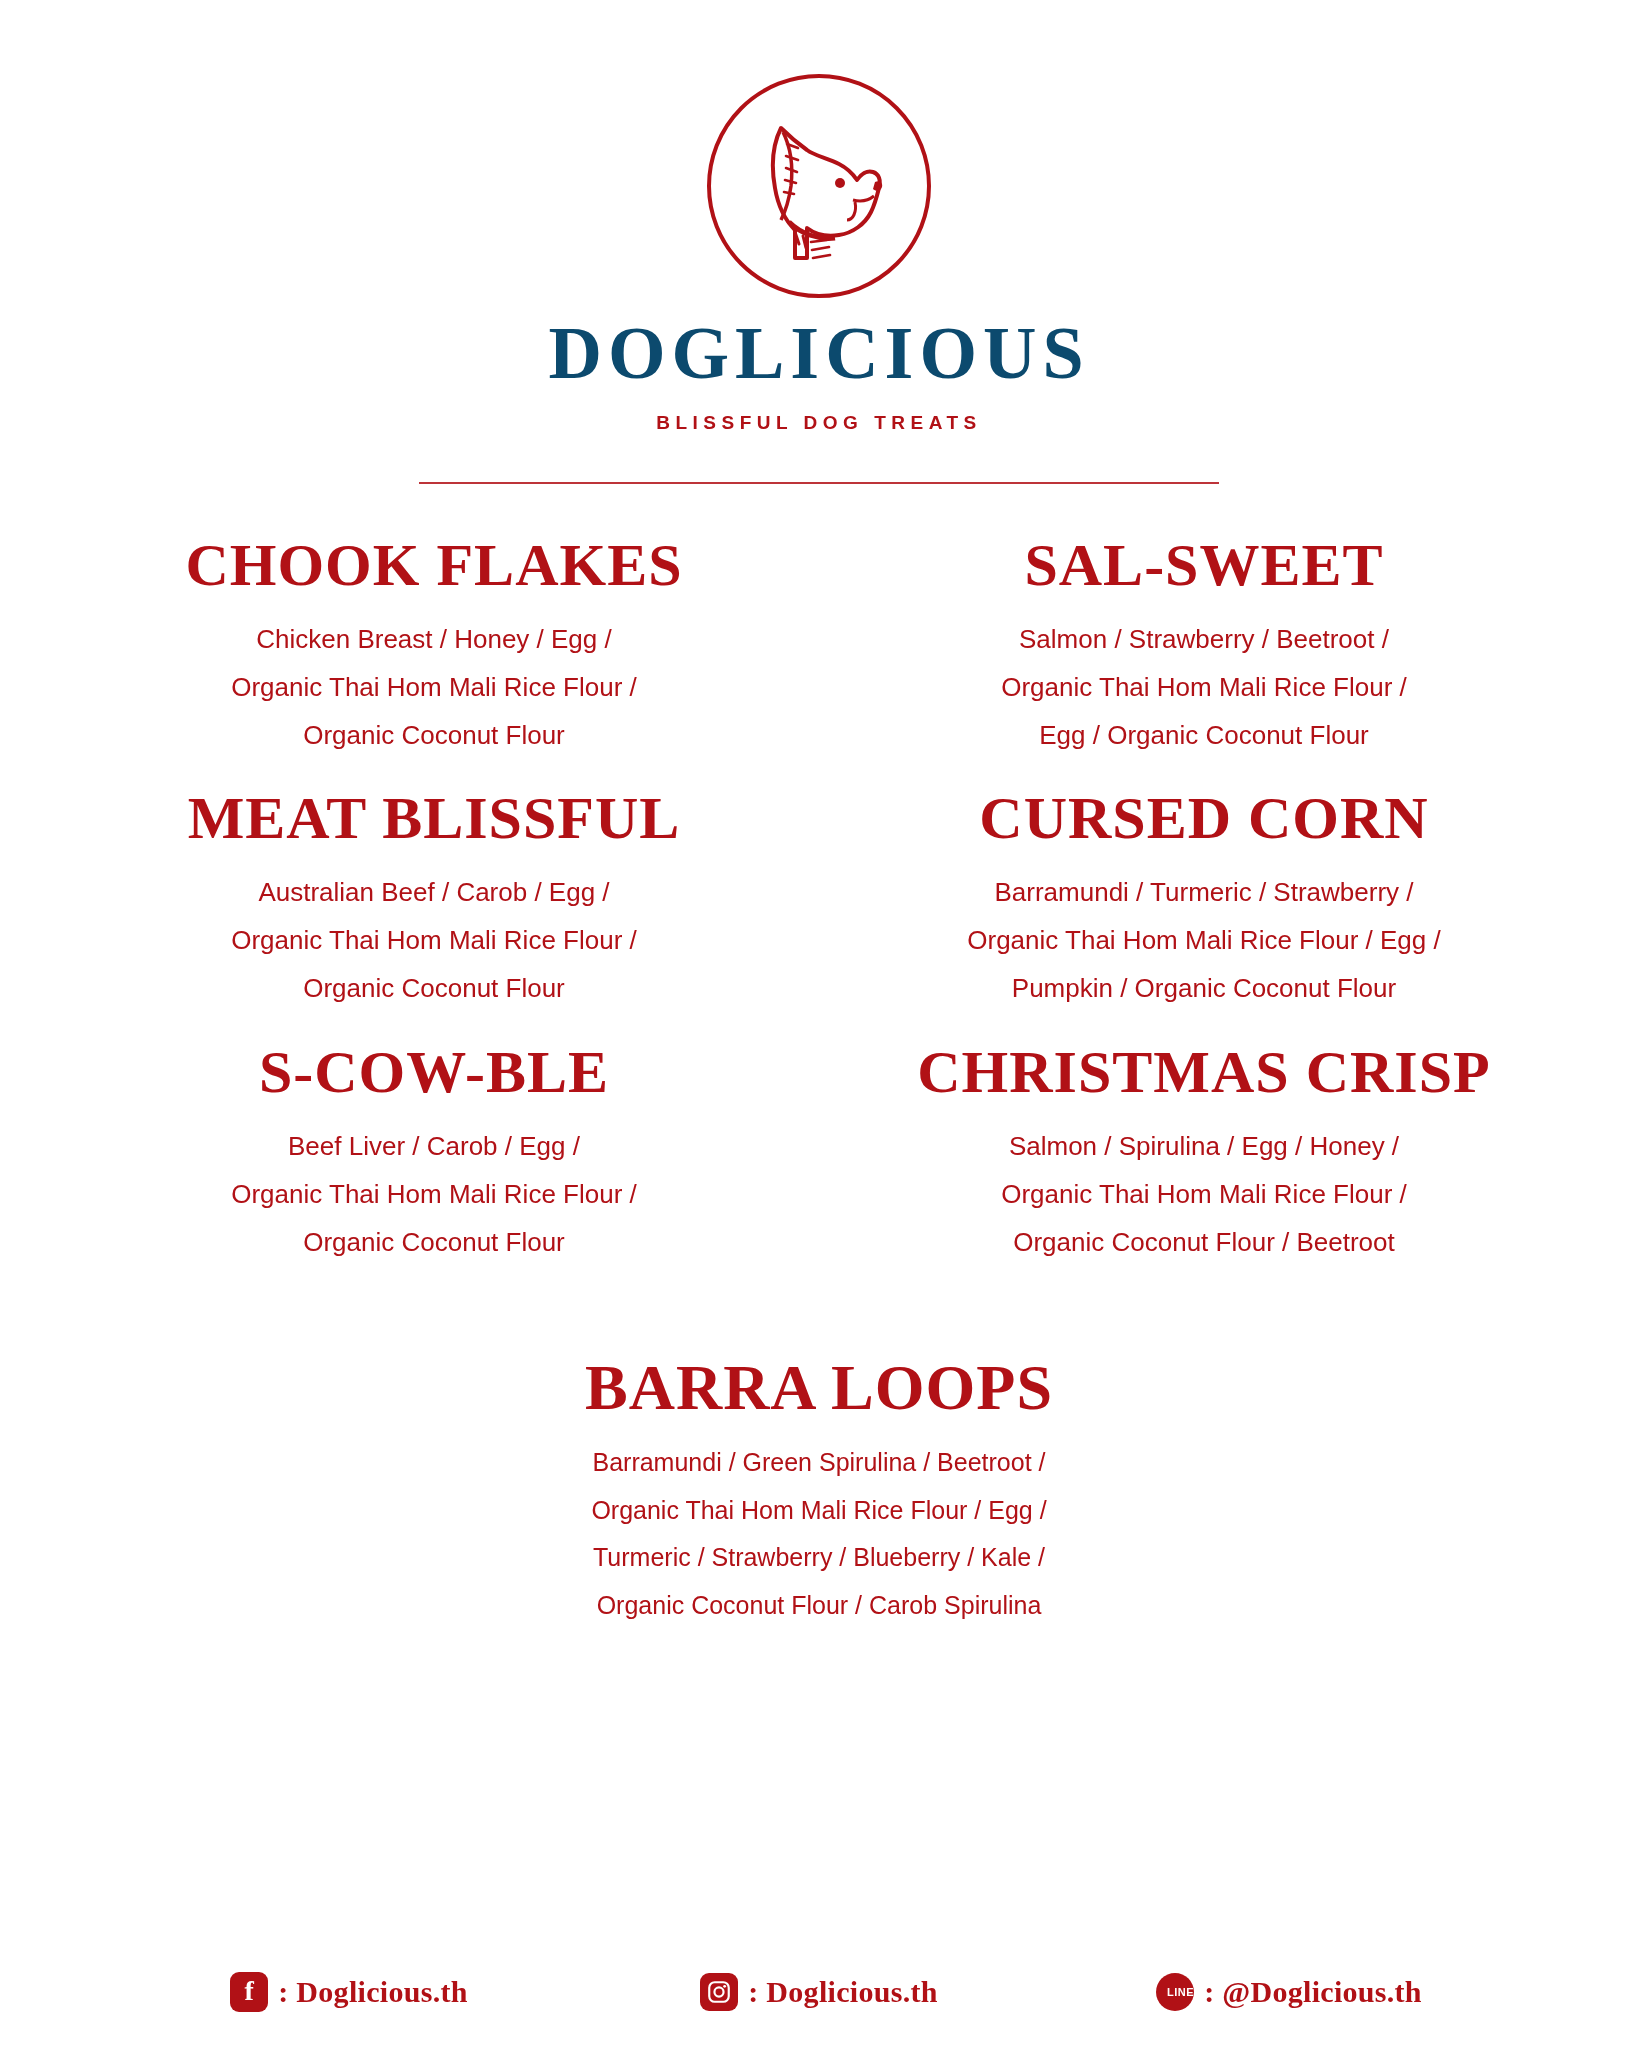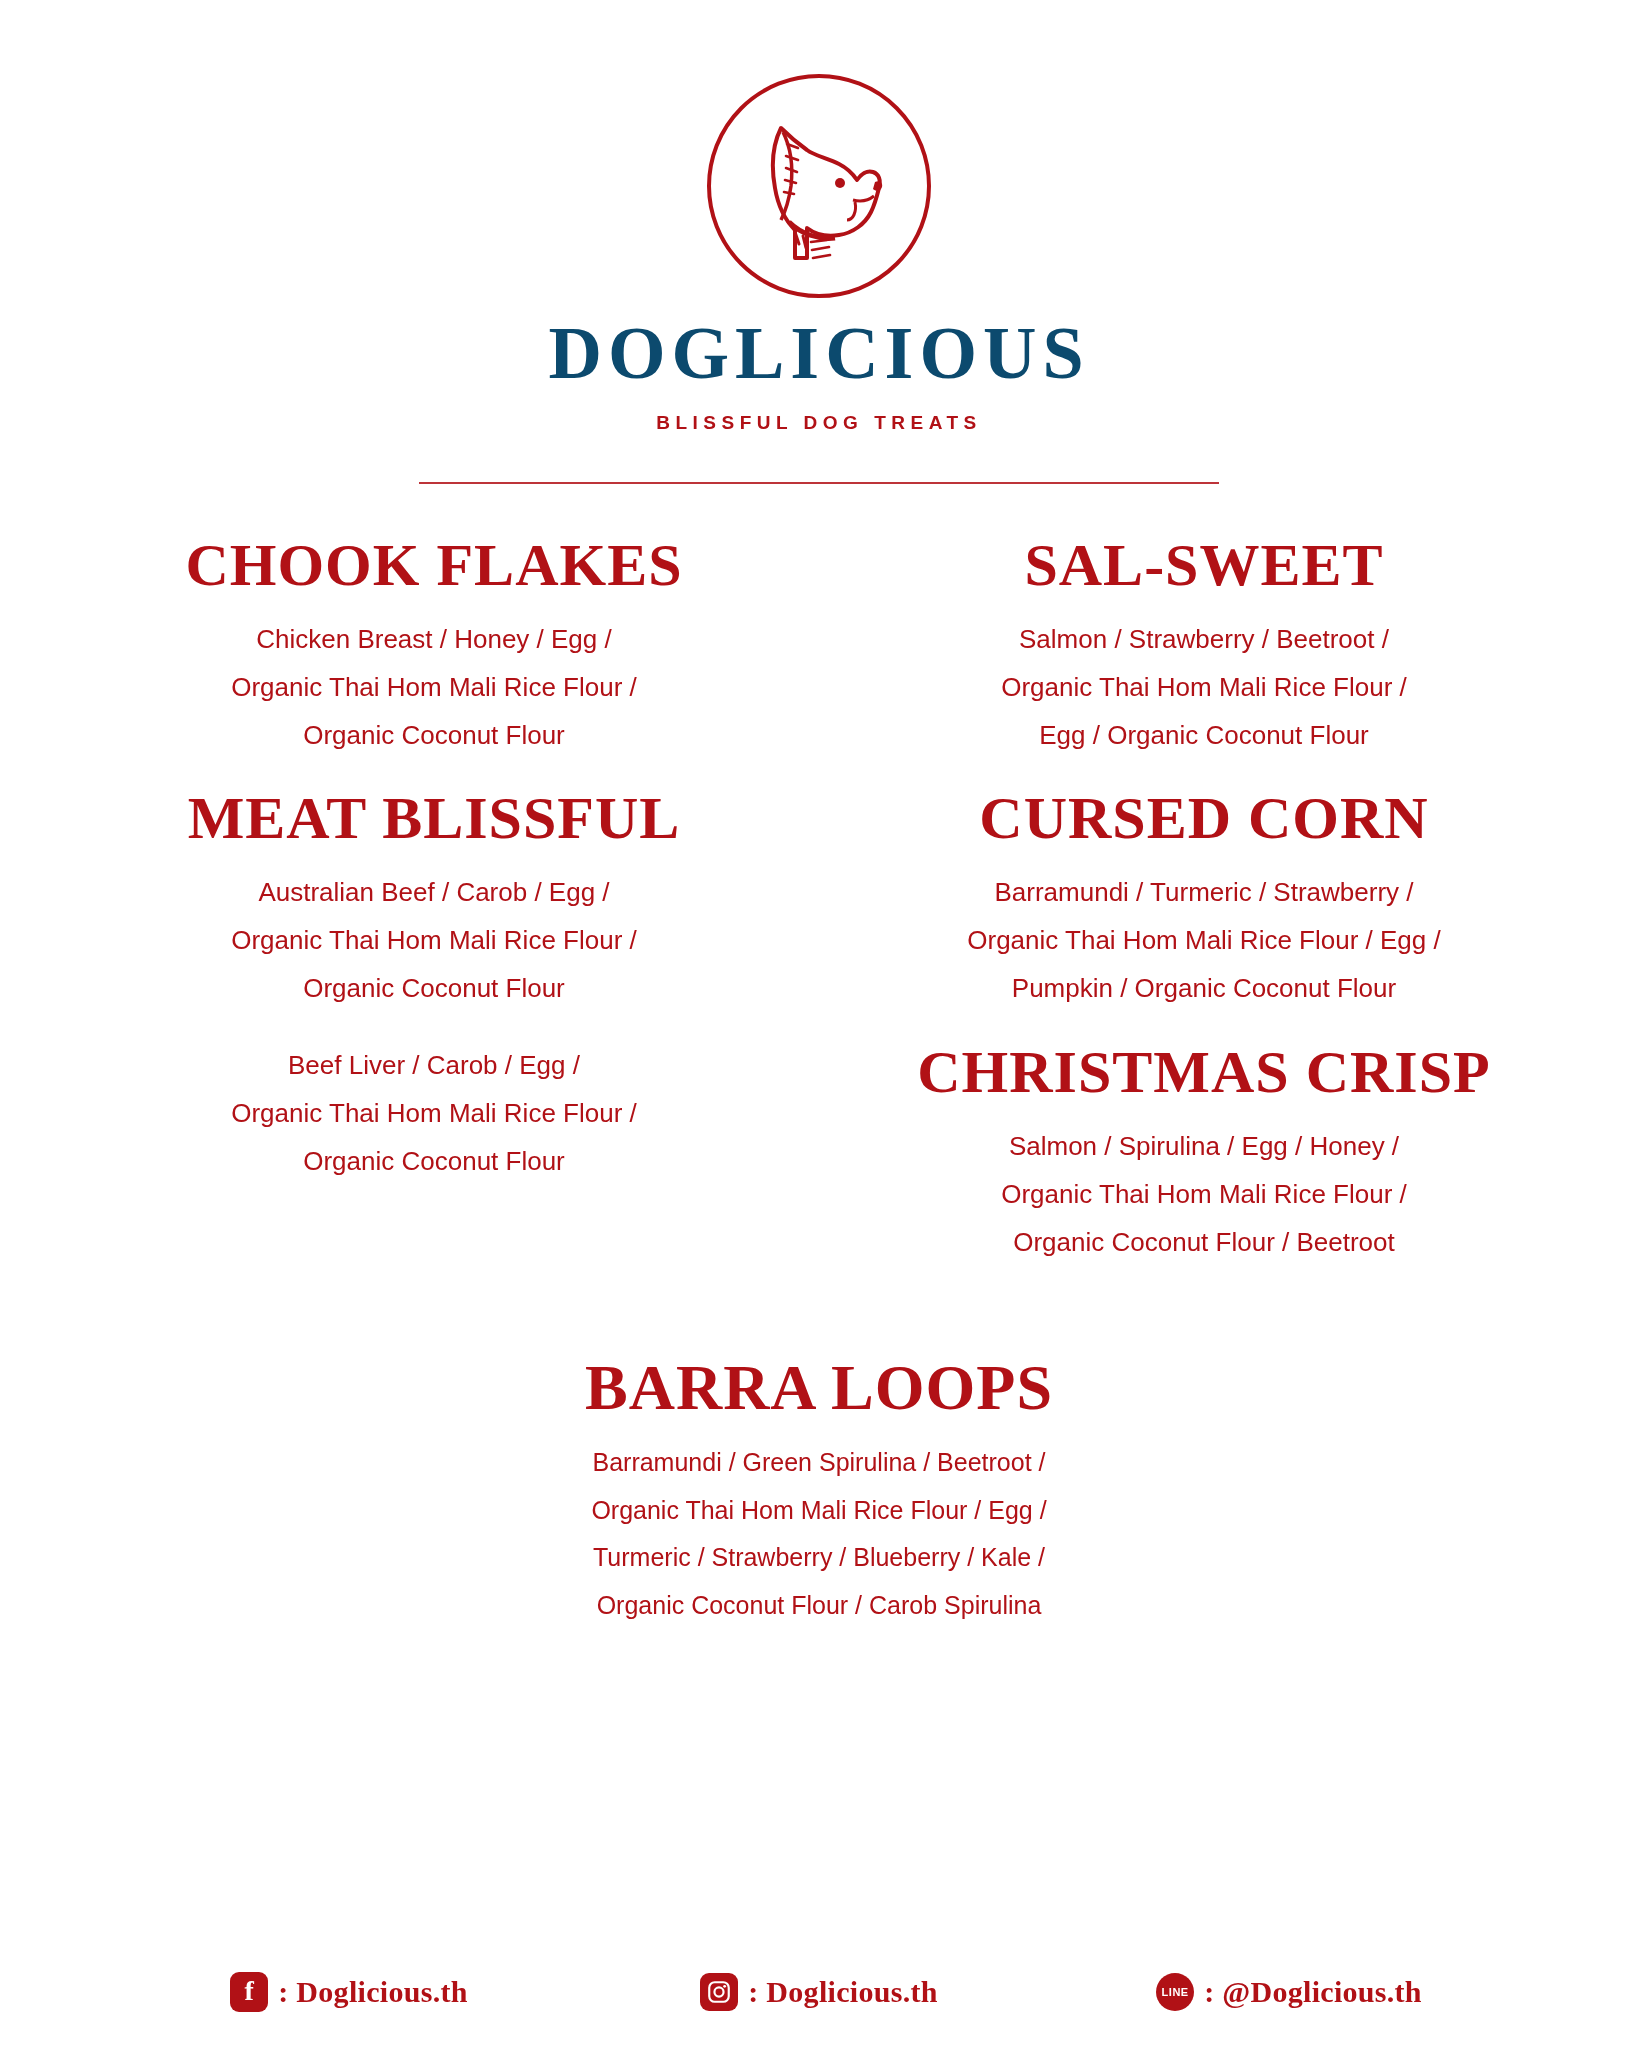--- a/index.html
+++ b/index.html
@@ -133,21 +133,21 @@
     width: 38px;
     height: 38px;
     border-radius: 9px;
     background: #b11116;
     display: inline-flex;
     align-items: center;
     justify-content: center;
     color: #ffffff;
     flex: none;
   }
-  .badge.round { border-radius: 50%; }
+  .badge.round { border-radius: 50%; justify-content: flex-end; }
   .badge-fb {
     font-family: "Liberation Serif", serif;
     font-weight: bold;
     font-size: 28px;
     line-height: 1;
     padding-bottom: 2px;
   }
   .badge-line-txt {
     font-family: "Liberation Sans", sans-serif;
     font-weight: bold;
@@ -218,20 +218,21 @@
     </div>
 
     <div class="menu-item">
       <div class="item-title">CURSED CORN</div>
       <div class="item-ing">Barramundi / Turmeric / Strawberry /</div>
       <div class="item-ing">Organic Thai Hom Mali Rice Flour / Egg /</div>
       <div class="item-ing">Pumpkin / Organic Coconut Flour</div>
     </div>
 
     <div class="menu-item">
+      <div class="item-title">S-COW-BLE</div>
       <div class="item-ing">Beef Liver / Carob / Egg /</div>
       <div class="item-ing">Organic Thai Hom Mali Rice Flour /</div>
       <div class="item-ing">Organic Coconut Flour</div>
     </div>
 
     <div class="menu-item">
       <div class="item-title">CHRISTMAS CRISP</div>
       <div class="item-ing">Salmon / Spirulina / Egg / Honey /</div>
       <div class="item-ing">Organic Thai Hom Mali Rice Flour /</div>
       <div class="item-ing">Organic Coconut Flour / Beetroot</div>

